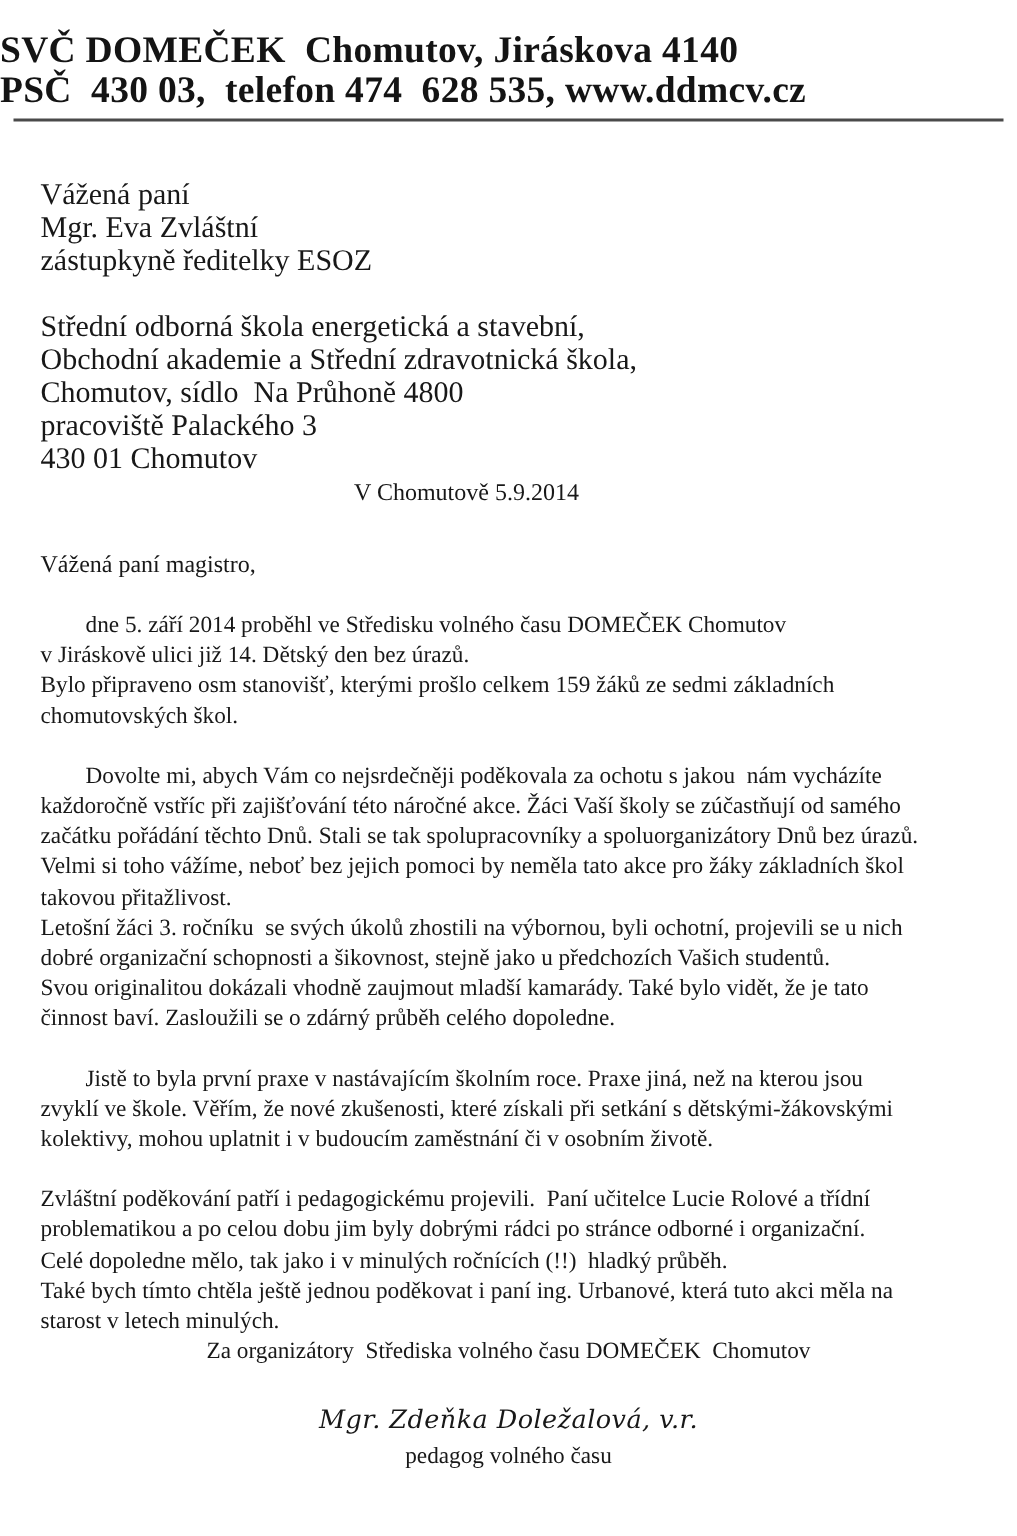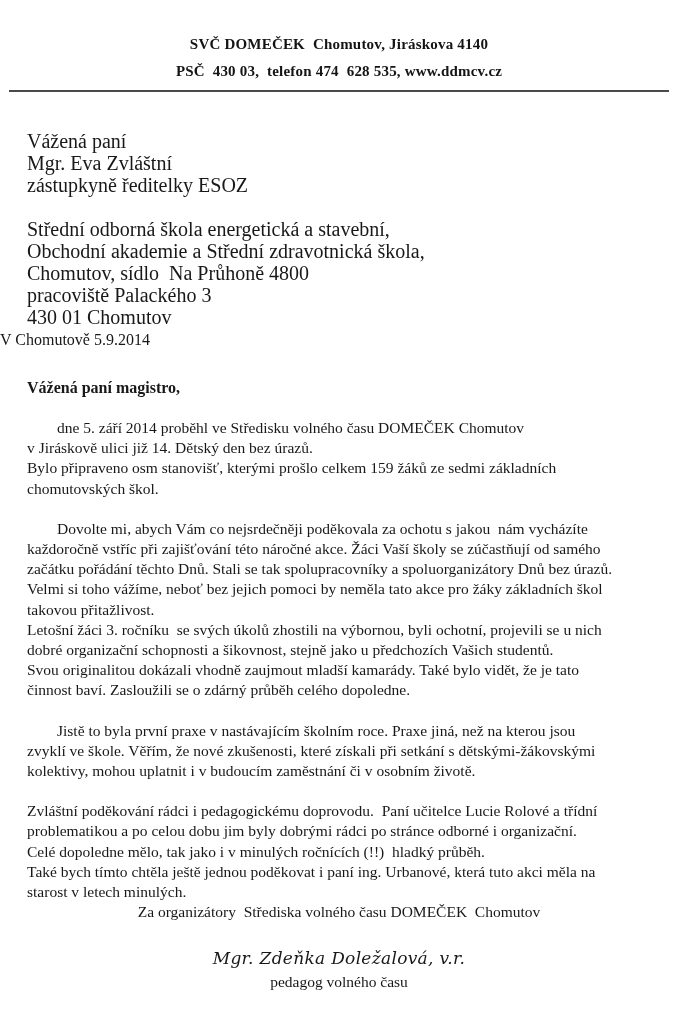--- a/index.html
+++ b/index.html
@@ -8,54 +8,53 @@
     position: relative;
     width: 678px;
     height: 1024px;
     background: #ffffff;
     overflow: hidden;
     box-sizing: border-box;
     font-family: "Liberation Serif", serif;
     color: #181818;
   }
   .letterhead {
-    padding-top: 31px;
-    text-align: center;
+    padding-top: 20px;
+    text-align: left;
     font-weight: bold;
-    font-size: 15px;
+    font-size: 25px;
     line-height: 27px;
     letter-spacing: 0.2px;
     color: #141414;
   }
   .rule {
     margin: 5px 9px 0 9px;
     border: 0;
     border-top: 2px solid #4a4a4a;
     height: 0;
   }
   .line { white-space: pre-wrap; }
   .addr {
     margin-left: 27px;
     font-size: 20px;
     line-height: 22px;
   }
   .recipient { margin-top: 38px; }
   .school { margin-top: 22px; }
   .date-line {
-    text-align: left;
+    text-align: center;
     padding-right: 56px;
     font-size: 16px;
     line-height: 22px;
     margin-top: 1px;
   }
   .salutation {
     margin: 27px 10px 0 27px;
     font-size: 16px;
     line-height: 20px;
-    font-weight: bold;
   }
   .para {
     margin: 20px 8px 0 27px;
     font-size: 15.5px;
     line-height: 20.2px;
   }
   .para .indent { text-indent: 30px; }
   .closing {
     text-align: center;
     font-size: 15.5px;
@@ -123,21 +122,21 @@
     <div class="line">činnost baví. Zasloužili se o zdárný průběh celého dopoledne.</div>
   </div>
 
   <div class="para">
     <div class="line indent">Jistě to byla první praxe v nastávajícím školním roce. Praxe jiná, než na kterou jsou</div>
     <div class="line">zvyklí ve škole. Věřím, že nové zkušenosti, které získali při setkání s dětskými-žákovskými</div>
     <div class="line">kolektivy, mohou uplatnit i v budoucím zaměstnání či v osobním životě.</div>
   </div>
 
   <div class="para">
-    <div class="line">Zvláštní poděkování rádci i pedagogickému doprovodu.  Paní učitelce Lucie Rolové a třídní</div>
+    <div class="line">Zvláštní poděkování patří i pedagogickému projevili.  Paní učitelce Lucie Rolové a třídní</div>
     <div class="line">problematikou a po celou dobu jim byly dobrými rádci po stránce odborné i organizační.</div>
     <div class="line">Celé dopoledne mělo, tak jako i v minulých ročnících (!!)  hladký průběh.</div>
     <div class="line">Také bych tímto chtěla ještě jednou poděkovat i paní ing. Urbanové, která tuto akci měla na</div>
     <div class="line">starost v letech minulých.</div>
   </div>
 
   <div class="closing line">Za organizátory  Střediska volného času DOMEČEK  Chomutov</div>
 
   <div class="signature">
     <div class="sig-name line">Mgr. Zdeňka Doležalová, v.r.</div>

